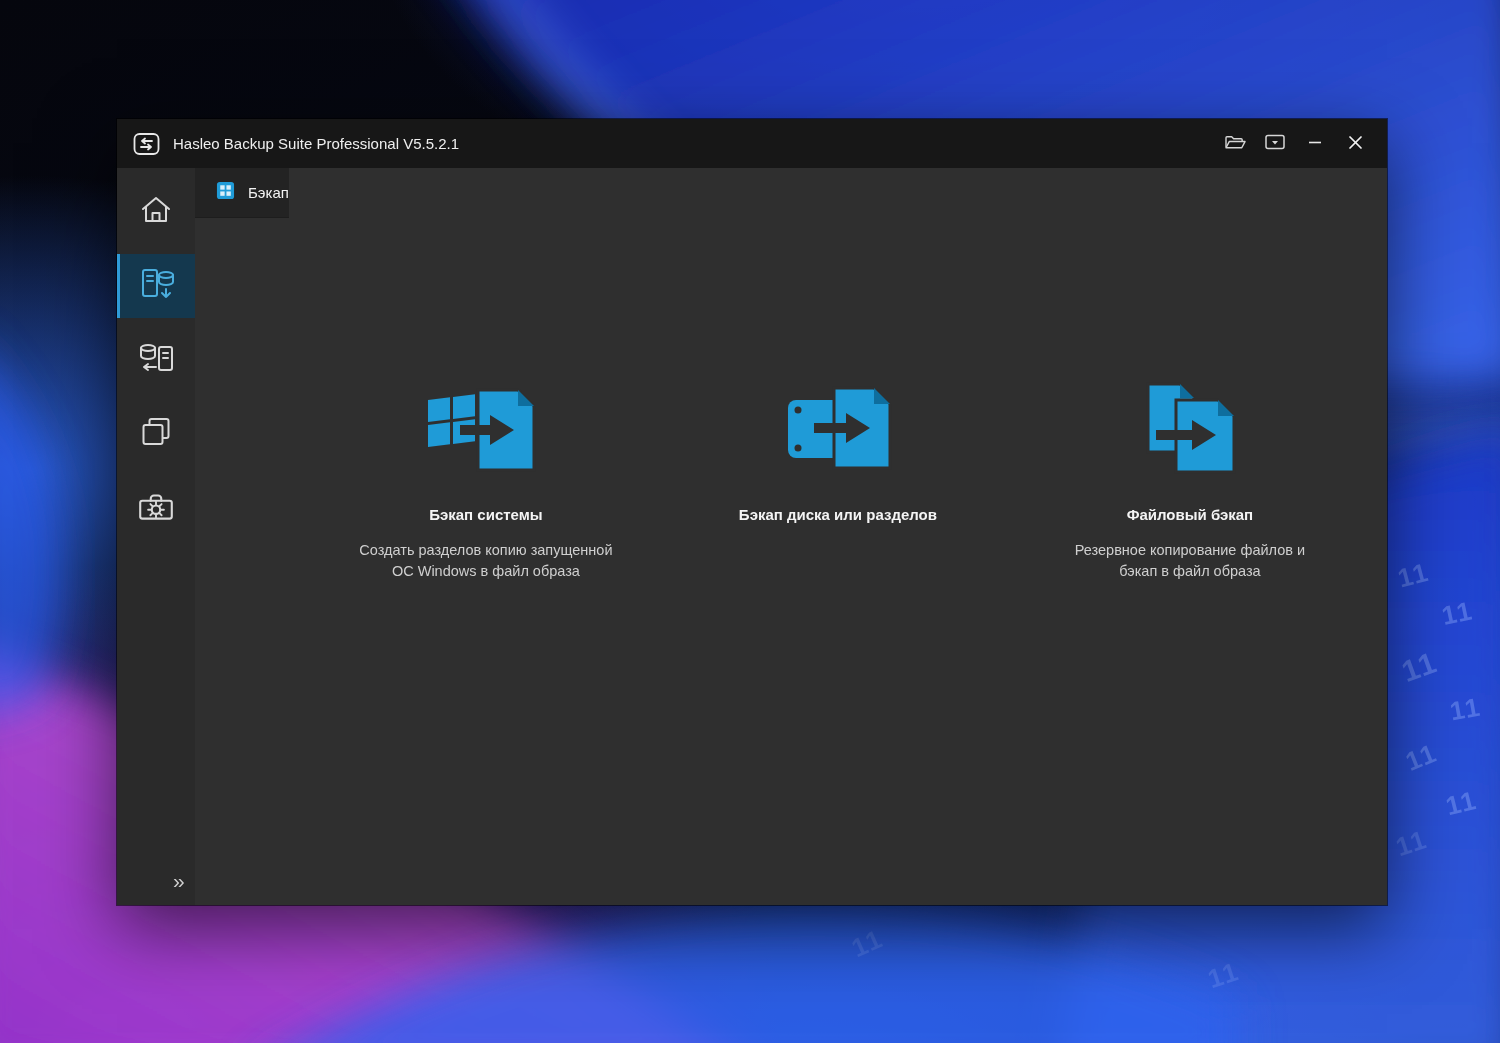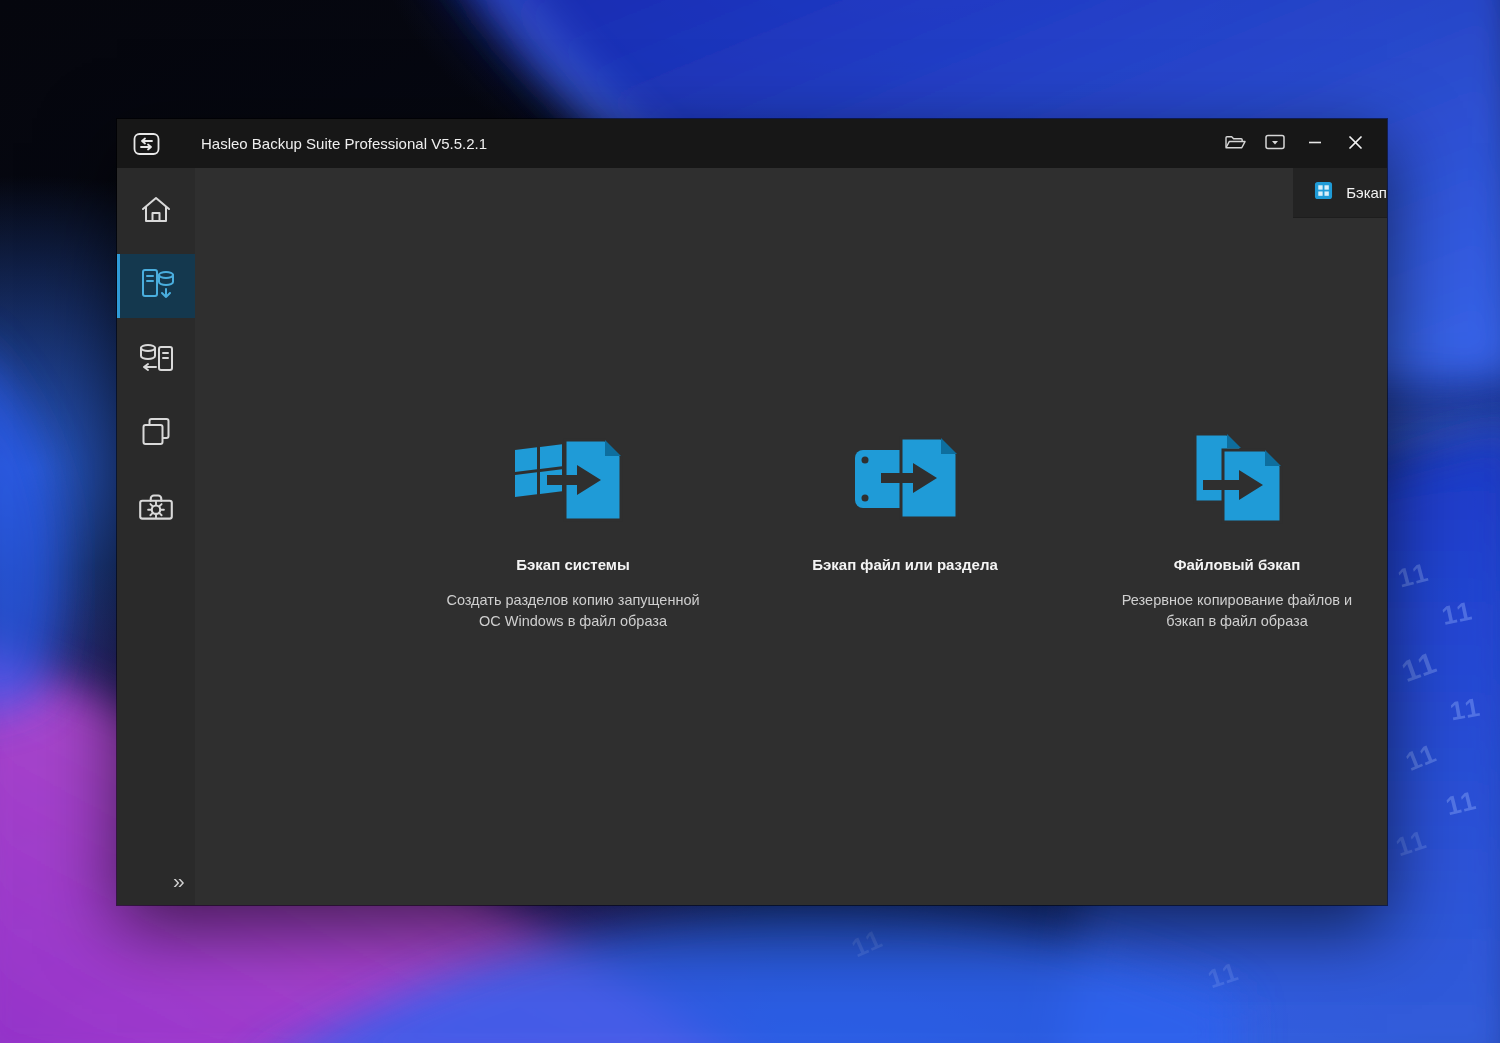--- a/index.html
+++ b/index.html
@@ -25,21 +25,21 @@
     font-size:26px;letter-spacing:2px;user-select:none;
   }
   
   .window{
     position:absolute;left:117px;top:119px;width:1270px;height:786px;
     background:#2f2f2f;
     box-shadow:0 24px 70px rgba(0,0,0,.6),0 0 0 1px rgba(0,0,0,.55);
   }
   .titlebar{
     position:absolute;left:0;top:0;right:0;height:49px;background:#171717;
-    display:flex;align-items:center;padding:0 0 0 16px;box-sizing:border-box;gap:28px;
+    display:flex;align-items:center;padding:0 0 0 16px;box-sizing:border-box;
   }
   .app-icon{display:flex;align-items:center;margin-right:13px;}
   .titlebar .title{font-size:15px;color:#efefef;}
   .tb-controls{margin-left:auto;display:flex;align-items:center;padding-right:12px;}
   .tb-btn{
     width:40px;height:49px;display:flex;align-items:center;justify-content:center;
     background:transparent;border:0;cursor:pointer;
   }
   
   .sidebar{
@@ -52,30 +52,30 @@
   .side-item:first-child{margin-top:12px;}
   .side-item.selected{
     background:#14384e;border-left:3px solid #2f9bd8;color:#4aaede;
   }
   .expand{
     position:absolute;bottom:12px;left:56px;color:#cfcfcf;font-size:21px;cursor:pointer;
     letter-spacing:-3px;
   }
   
   .content{
-    position:absolute;left:78px;top:49px;right:0;bottom:0;display:flex;flex-direction:column;align-items:flex-end;
+    position:absolute;left:78px;top:49px;right:0;bottom:0;display:flex;flex-direction:row;
   }
   .content-header{
     height:50px;background:#232323;display:flex;align-items:center;
     padding-left:21px;border-bottom:1px solid #1d1d1d;box-sizing:border-box;
   }
   .content-header .hdr-title{font-size:15px;color:#f2f2f2;margin-left:13px;}
   .main{flex:1;background:#2f2f2f;}
   .bottom-strip{height:87px;background:#262626;}
-  .options{display:flex;justify-content:center;gap:32px;margin-top:210px;}
+  .options{display:flex;justify-content:center;gap:52px;margin-top:210px;}
   .option{
     width:300px;display:flex;flex-direction:column;align-items:center;text-align:center;cursor:pointer;
   }
   .opt-icon{height:102px;margin-bottom:26px;}
   .opt-title{font-size:15px;font-weight:700;color:#f4f4f4;margin-bottom:17px;}
   .opt-desc{font-size:14.5px;color:#cfcfcf;line-height:1.48;max-width:254px;}
 </style>
 </head>
 <body>
 
@@ -257,21 +257,21 @@
             <div class="opt-icon">
               <svg width="120" height="100" viewBox="0 0 120 100">
                 <rect x="10" y="22" width="54" height="58" rx="8" fill="#1f9bd7"></rect>
                 <circle cx="20" cy="32" r="3.5" fill="#2f2f2f"></circle>
                 <circle cx="20" cy="70" r="3.5" fill="#2f2f2f"></circle>
                 <path d="M56,10 H96 L112,26 V90 H56 Z" fill="#1f9bd7" stroke="#2f2f2f" stroke-width="3"></path>
                 <path d="M96,10 V26 H112 Z" fill="#0e6e9e"></path>
                 <path d="M36,45 H68 V35 L92,50 L68,65 V55 H36 Z" fill="#2f2f2f"></path>
               </svg>
             </div>
-            <div class="opt-title">Бэкап файл или раздела</div>
+            <div class="opt-title">Бэкап диска или разделов</div>
           </div>
 
           <div class="option">
             <div class="opt-icon">
               <svg width="120" height="100" viewBox="0 0 120 100">
                 <path d="M18,6 H50 L64,20 V74 H18 Z" fill="#1f9bd7" stroke="#2f2f2f" stroke-width="3"></path>
                 <path d="M50,6 V20 H64 Z" fill="#0e6e9e"></path>
                 <path d="M46,22 H88 L104,38 V94 H46 Z" fill="#1f9bd7" stroke="#2f2f2f" stroke-width="3"></path>
                 <path d="M88,22 V38 H104 Z" fill="#0e6e9e"></path>
                 <path d="M26,52 H62 V42 L86,57 L62,72 V62 H26 Z" fill="#2f2f2f"></path>

